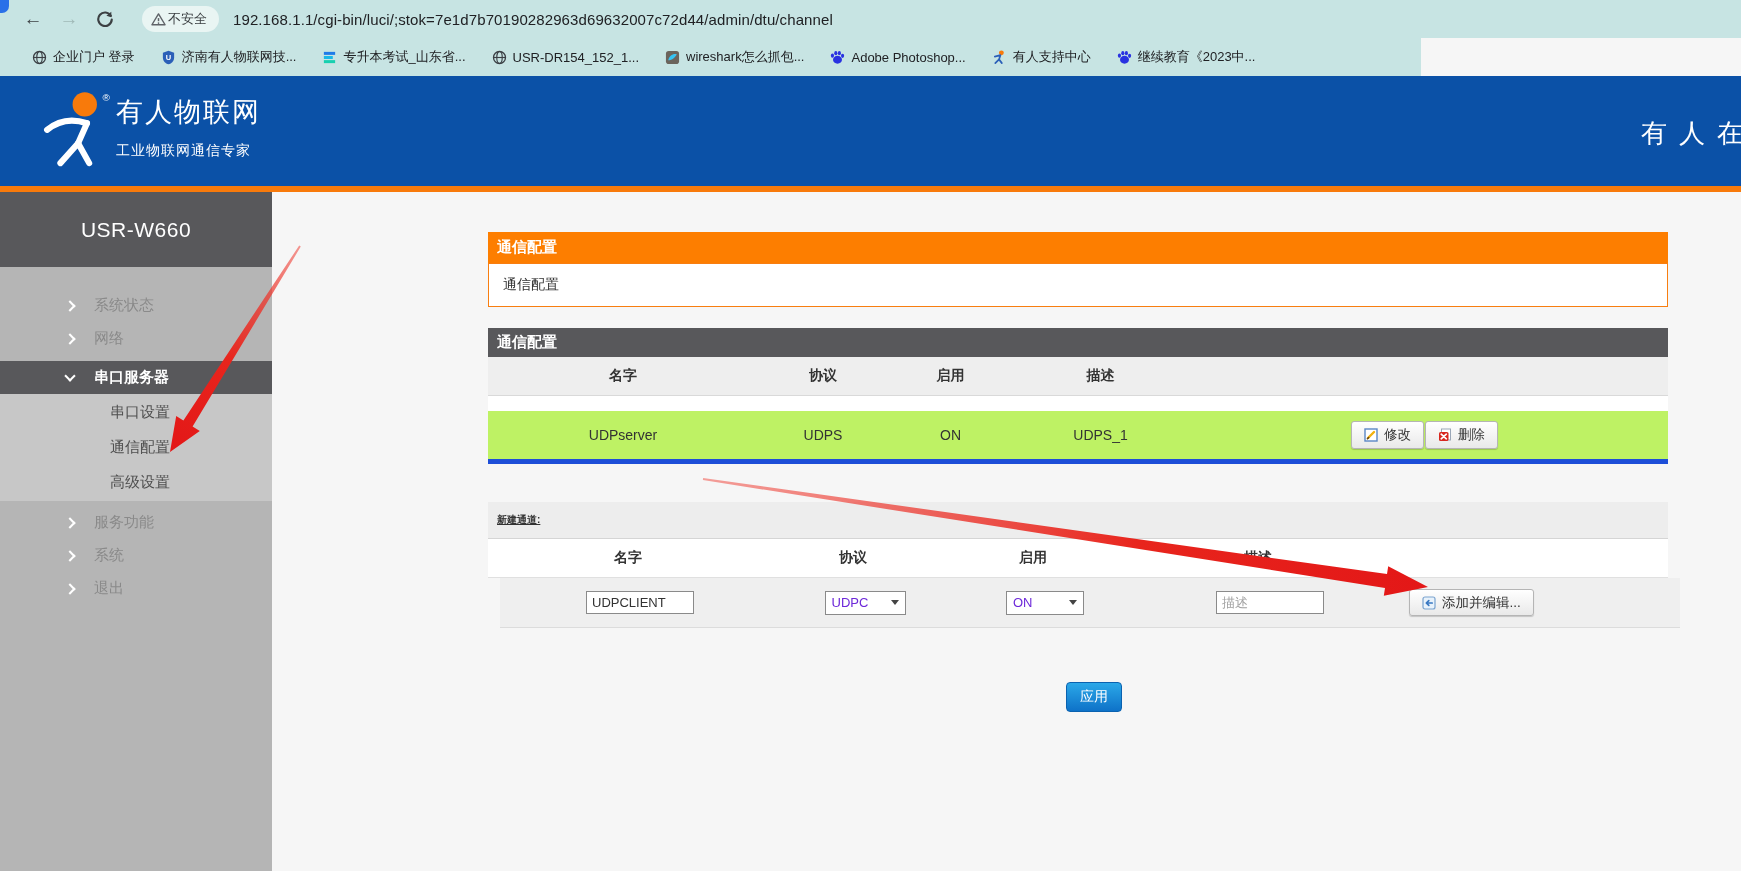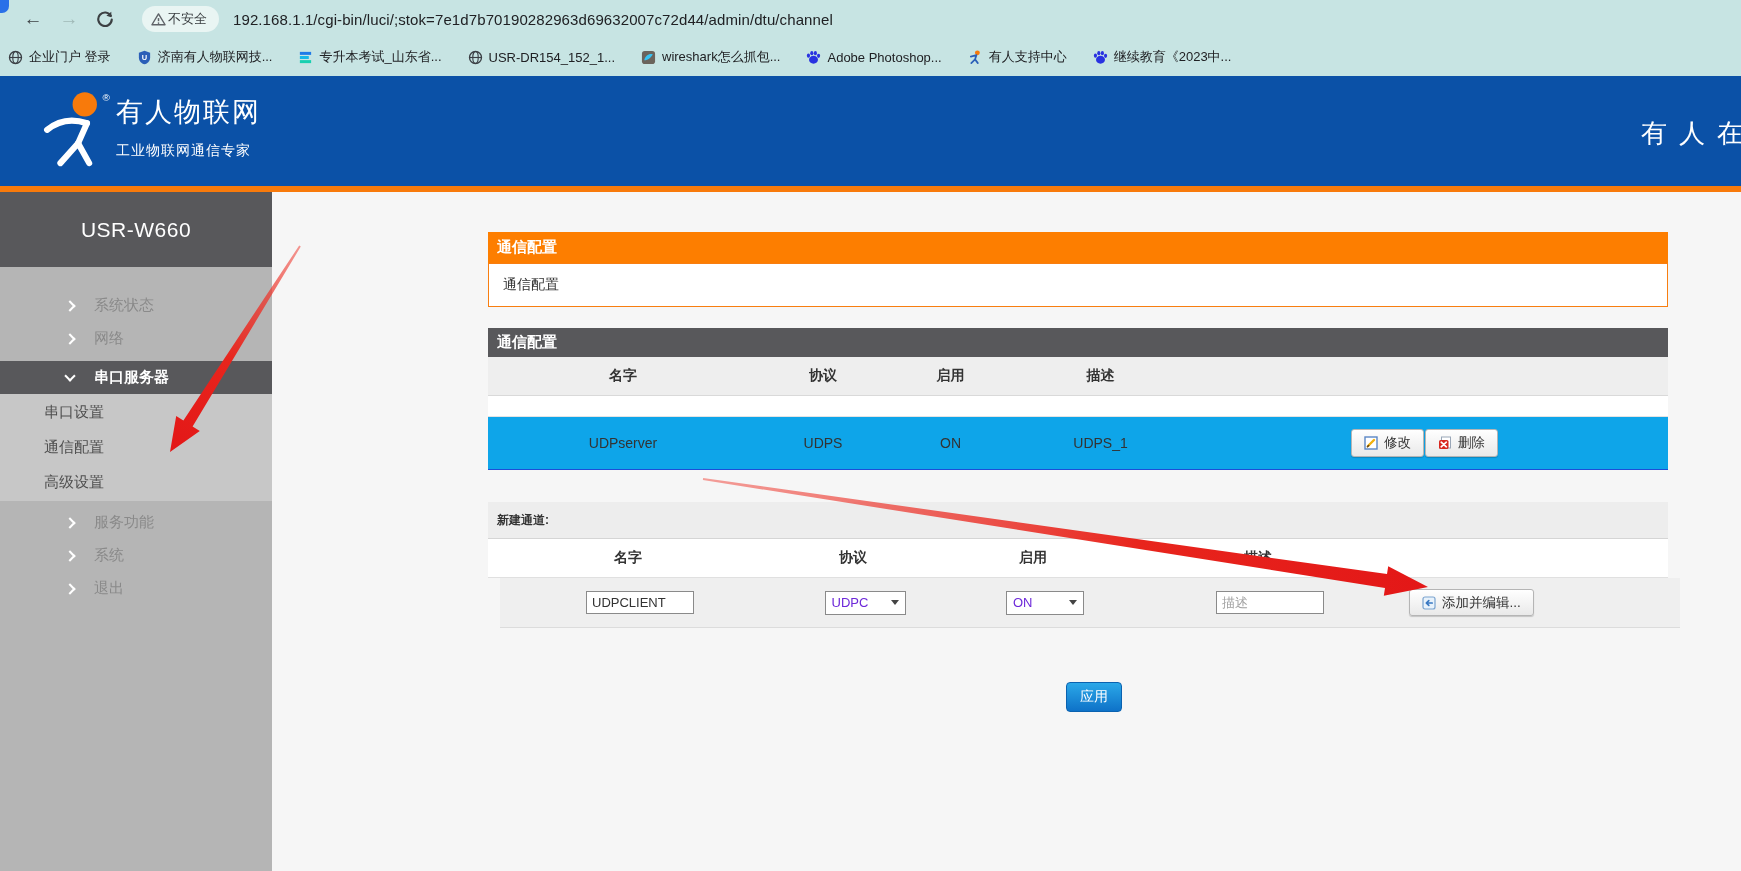--- a/index.html
+++ b/index.html
@@ -9,21 +9,21 @@
   
   .toolbar { position:absolute; left:0; top:0; width:1741px; height:38px; background:#c7e4e3; display:flex; align-items:center; }
   .tab-sliver { position:absolute; left:0; top:0; width:9px; height:13px; background:#2a70e8; border-bottom-right-radius:7px; }
   .nav-btn { width:30px; height:30px; display:flex; align-items:center; justify-content:center; font-size:19px; color:#3c4043; margin-left:6px; cursor:pointer; border-radius:50%; }
   .nav-btn.first { margin-left:18px; }
   .nav-btn.disabled { color:#9fb8b6; }
   .omni-chip { margin-left:22px; height:26px; background:#e9f5f3; border-radius:13px; display:flex; align-items:center; padding:0 12px 0 9px; gap:2px; cursor:pointer; }
   .omni-chip span { font-size:13px; color:#3c4043; }
   .url-text { margin-left:14px; font-size:15px; color:#202124; letter-spacing:0.1px; white-space:nowrap; }
 
-  .bookmarks { position:absolute; left:0; top:38px; width:1741px; height:38px; background:#c7e4e3; display:flex; align-items:center; padding-left:8px; gap:26px; }
+  .bookmarks { position:absolute; left:0; top:38px; width:1421px; height:38px; background:#c7e4e3; display:flex; align-items:center; padding-left:32px; gap:26px; }
   .bm { display:flex; align-items:center; gap:6px; cursor:pointer; }
   .bm span { font-size:13px; color:#202124; white-space:nowrap; }
 
   
   .banner { position:absolute; left:0; top:76px; width:1741px; height:110px; background:#0b51a7; overflow:hidden; }
   .logo-wrap { position:absolute; left:38px; top:14px; }
   .brand-block { position:absolute; left:116px; top:18px; color:#fff; }
   .brand { font-size:27px; font-weight:normal; letter-spacing:2px; }
   .tagline { font-size:14px; margin-top:12px; letter-spacing:1px; }
   .slogan { position:absolute; right:-14px; top:40px; color:#fff; font-size:26px; letter-spacing:12px; white-space:nowrap; }
@@ -33,40 +33,40 @@
   .sidebar { position:absolute; left:0; top:192px; width:272px; height:679px; background:#b5b5b5; }
   .device { height:75px; background:#58585b; color:#fff; font-size:21px; display:flex; align-items:center; justify-content:center; letter-spacing:0.5px; }
   .mrow { height:33px; display:flex; align-items:center; padding-left:66px; gap:20px; cursor:pointer; }
   .mrow .lbl { font-size:15px; color:#8a8a8a; }
   .mrow.first { margin-top:22px; }
   .mrow.active { height:33px; margin-top:6px; background:#58585b; }
   .mrow.active .lbl { color:#fff; font-weight:bold; }
   .chev { width:8px; height:8px; border-right:2px solid #fff; border-bottom:2px solid #fff; transform:rotate(-45deg); flex:0 0 auto; }
   .chev.down { transform:rotate(45deg); margin-top:-4px; }
   .submenu { background:#c7c7c7; padding:1px 0; }
-  .srow { height:35px; display:flex; align-items:center; padding-left:44px; cursor:pointer; }
+  .srow { height:35px; display:flex; align-items:center; padding-left:110px; cursor:pointer; }
   .srow .lbl { font-size:15px; color:#4f4f4f; }
   .gap5 { height:5px; }
 
   
   .content { position:absolute; left:488px; top:192px; width:1180px; height:679px; }
   .bar-orange { position:absolute; left:0; top:40px; width:1180px; height:31px; background:#fd7e00; color:#fff; font-size:15px; font-weight:bold; display:flex; align-items:center; padding-left:9px; }
   .panel-box { position:absolute; left:0; top:71px; width:1180px; height:44px; background:#fff; border:1px solid #f87e10; display:flex; align-items:center; padding-left:14px; font-size:14px; color:#333; }
   .bar-dark { position:absolute; left:0; top:136px; width:1180px; height:29px; background:#58585b; color:#fff; font-size:15px; font-weight:bold; display:flex; align-items:center; padding-left:9px; }
 
   .grid1 { display:grid; grid-template-columns:270px 130px 125px 175px 480px; align-items:center; }
   .grid2 { display:grid; grid-template-columns:280px 170px 190px 260px 280px; align-items:center; }
   .cellc { text-align:center; font-size:14px; color:#333; }
   .hdr { font-weight:bold; }
   .thead1 { position:absolute; left:0; top:165px; width:1180px; height:39px; background:#eeeeee; border-bottom:1px solid #d9d9d9; }
   .row-empty { position:absolute; left:0; top:204px; width:1180px; height:21px; background:#fff; border-bottom:1px solid #e3e3e3; }
-  .row-data { position:absolute; left:0; top:225px; width:1180px; height:53px; background:#0ea5e9; border-bottom:1px solid #1d4ed8; }
+  .row-data { position:absolute; left:0; top:219px; width:1180px; height:53px; background:#bef264; border-bottom:5px solid #1d4ed8; }
   .actions { display:flex; justify-content:flex-end; padding-right:170px; gap:1px; }
 
-  .nc-bar { position:absolute; left:0; top:310px; width:1180px; height:37px; background:#ededed; border-bottom:1px solid #d5d5d5; display:flex; align-items:center; padding-left:9px; font-size:12px; font-weight:bold; color:#333; }
+  .nc-bar { position:absolute; left:0; top:310px; width:1180px; height:37px; background:#ededed; border-bottom:1px solid #d5d5d5; display:flex; align-items:center; padding-left:9px; font-size:10px; font-weight:bold; color:#333;text-decoration:underline; }
   .nc-head { position:absolute; left:0; top:347px; width:1180px; height:39px; background:#fff; border-bottom:1px solid #e0e0e0; }
   .nc-inputs { position:absolute; left:12px; top:386px; width:1180px; height:50px; background:#efefef; border-bottom:1px solid #dcdcdc; }
   .cellin { display:flex; justify-content:center; }
   .cellin.left { justify-content:flex-start; padding-left:9px; }
 
   .tinput { width:108px; height:23px; border:1px solid #8a8a8a; background:#fff; font-size:13px; color:#333; padding:0 5px; font-family:"Liberation Sans","DejaVu Sans",sans-serif; }
   .tinput::placeholder { color:#a0a0a0; }
   .fselect { height:24px; background:#fff; border:1px solid #8a8a8a; display:flex; align-items:center; justify-content:space-between; padding:0 6px; font-size:13px; color:#6d28d9; cursor:pointer; }
   .fselect.w81 { width:81px; } .fselect.w78 { width:78px; }
   .sel-arrow { width:0; height:0; border-left:4px solid transparent; border-right:4px solid transparent; border-top:5px solid #444; }

